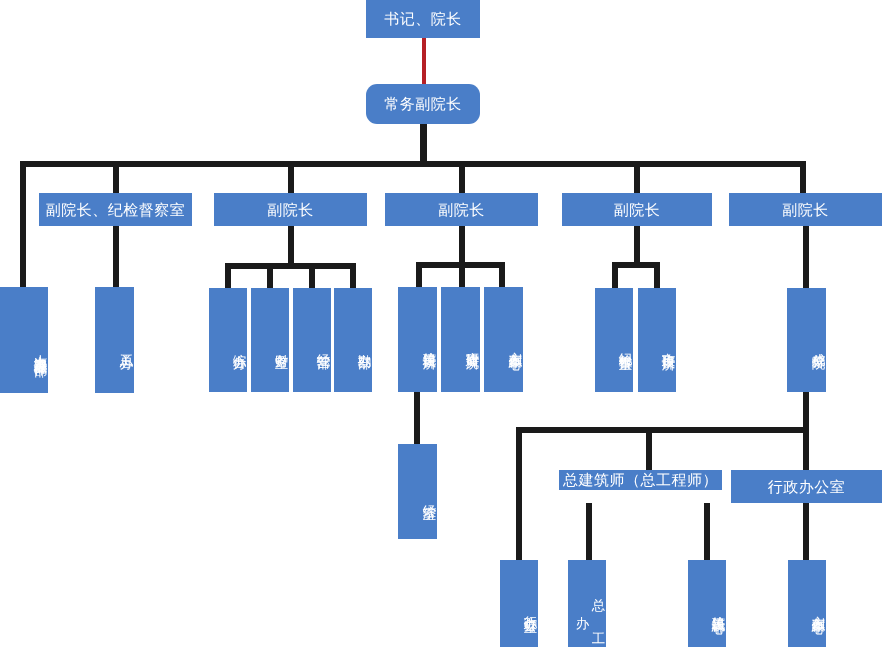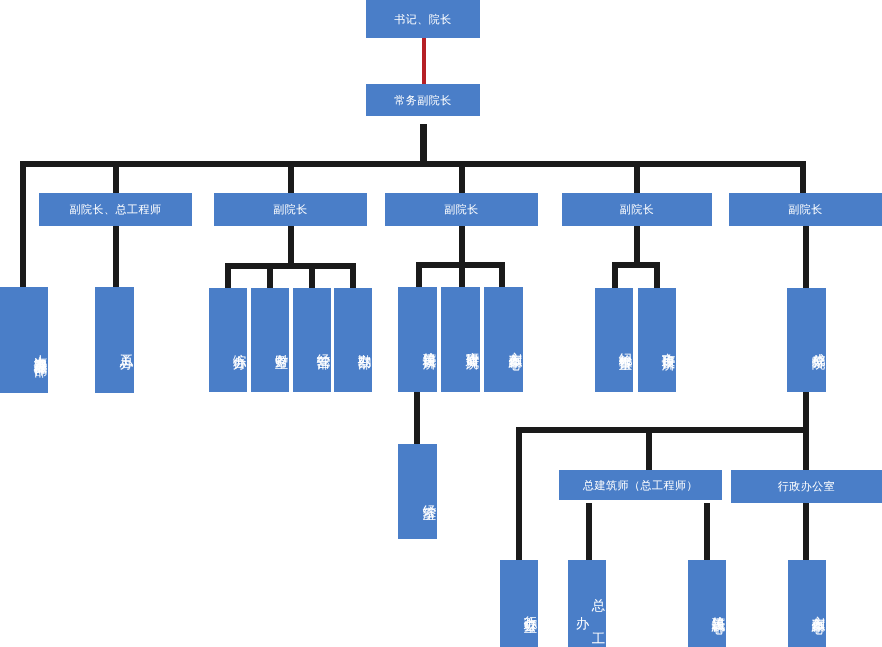--- a/index.html
+++ b/index.html
@@ -22,21 +22,21 @@
     color: #ffffff;
     box-sizing: border-box;
     display: flex;
     align-items: center;
     justify-content: center;
     text-align: center;
     line-height: 1.18;
     letter-spacing: 0.5px;
   }
   .node.horiz {
-    font-size: 11px;
+    font-size: 15px;
   }
   .node.vert {
     writing-mode: vertical-rl;
     text-orientation: upright;
     font-size: 13.5px;
     letter-spacing: 1px;
     padding-top: 8px;
     align-items: flex-start;
     justify-content: center;
   }
@@ -118,23 +118,23 @@
   <div class="conn" style="left:646px; top:427px; width:6px; height:44px;"></div>
   <div class="conn" style="left:803px; top:427px; width:6px; height:44px;"></div>
 
   <div class="conn" style="left:586px; top:503px; width:6px; height:57px;"></div>
   <div class="conn" style="left:704px; top:503px; width:6px; height:57px;"></div>
 
   <div class="conn" style="left:803px; top:503px; width:6px; height:57px;"></div>
 
   <div class="node horiz" style="left:366px; top:0px; width:114px; height:38px;">书记、院长</div>
 
-  <div class="node horiz" style="left:366px; top:84px; width:114px; height:32px;">常务副院长</div>
+  <div class="node horiz" style="left:366px; top:84px; width:114px; height:40px;border-radius:11px;">常务副院长</div>
 
-  <div class="node horiz" style="left:39px; top:193px; width:153px; height:33px;">副院长、总工程师</div>
+  <div class="node horiz" style="left:39px; top:193px; width:153px; height:33px;">副院长、纪检督察室</div>
 
   <div class="node horiz" style="left:214px; top:193px; width:153px; height:33px;">副院长</div>
 
   <div class="node horiz" style="left:385px; top:193px; width:153px; height:33px;">副院长</div>
 
   <div class="node horiz" style="left:562px; top:193px; width:150px; height:33px;">副院长</div>
 
   <div class="node horiz" style="left:729px; top:193px; width:153px; height:33px;">副院长</div>
 
   <div class="node vert-pair" style="left:0px; top:287px; width:48px; height:106px;">
@@ -161,21 +161,21 @@
   <div class="node vert" style="left:595px; top:288px; width:38px; height:104px;">纪检督察室</div>
 
   <div class="node vert" style="left:638px; top:288px; width:38px; height:104px;">市政设计所</div>
 
   <div class="node vert" style="left:787px; top:288px; width:39px; height:104px;">成都分院</div>
 
   <div class="node vert" style="left:398px; top:444px; width:39px; height:95px;">经济室</div>
 
   <div class="node vert" style="left:500px; top:560px; width:38px; height:87px;">行政办公室</div>
 
-  <div class="node horiz" style="left:559px; top:470px; width:163px; height:30px;">总建筑师（总工程师）</div>
+  <div class="node horiz" style="left:559px; top:470px; width:163px; height:20px;">总建筑师（总工程师）</div>
 
   <div class="node horiz" style="left:731px; top:470px; width:151px; height:33px;">行政办公室</div>
 
   <div class="node vert-spaced" style="left:568px; top:560px; width:38px; height:87px;">总 工 办</div>
 
   <div class="node vert" style="left:688px; top:560px; width:38px; height:87px;">建筑设计中心</div>
 
   <div class="node vert" style="left:788px; top:560px; width:38px; height:87px;">方案创作中心</div>
 
 </div>

